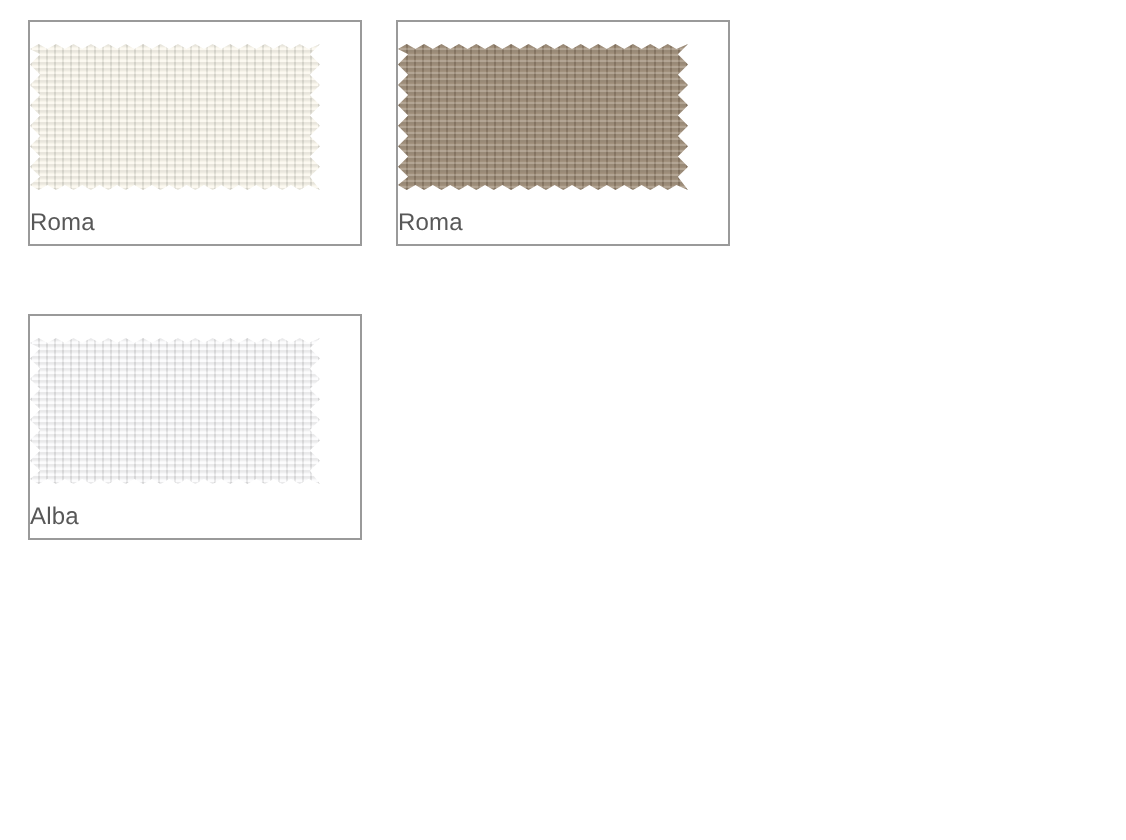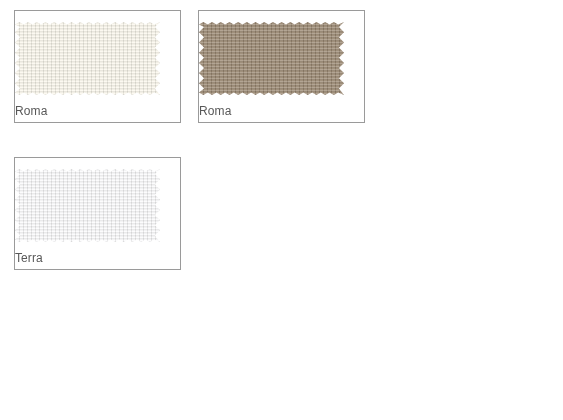--- a/index.html
+++ b/index.html
@@ -136,15 +136,15 @@
     <div class="swatch-card">
       <div class="swatch-wrap">
         <div class="swatch-shape" style="background-color: rgb(155, 136, 114);"></div>
       </div>
       <div class="swatch-label">Roma</div>
     </div>
     <div class="swatch-card">
       <div class="swatch-wrap">
         <div class="swatch-shape" style="background-color: rgb(252, 252, 253);"></div>
       </div>
-      <div class="swatch-label">Terra</div>
+      <div class="swatch-label">Alba</div>
     </div>
   </div>
 
 </body></html>

